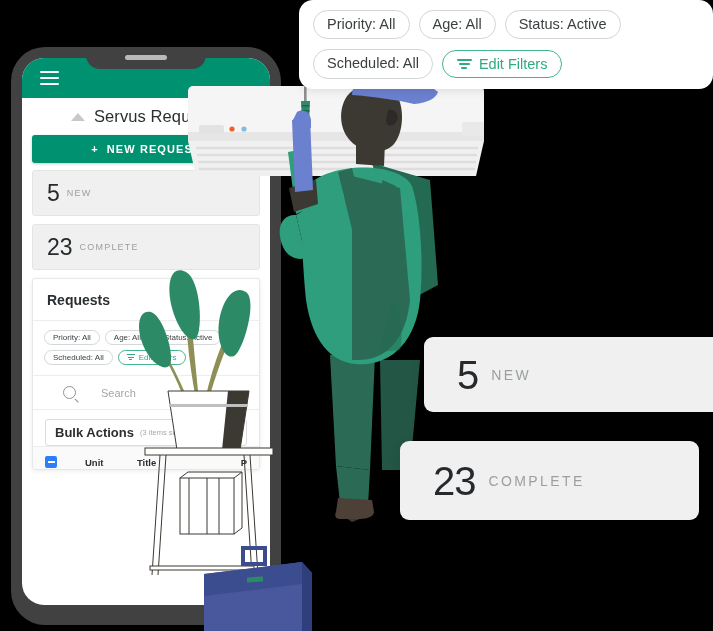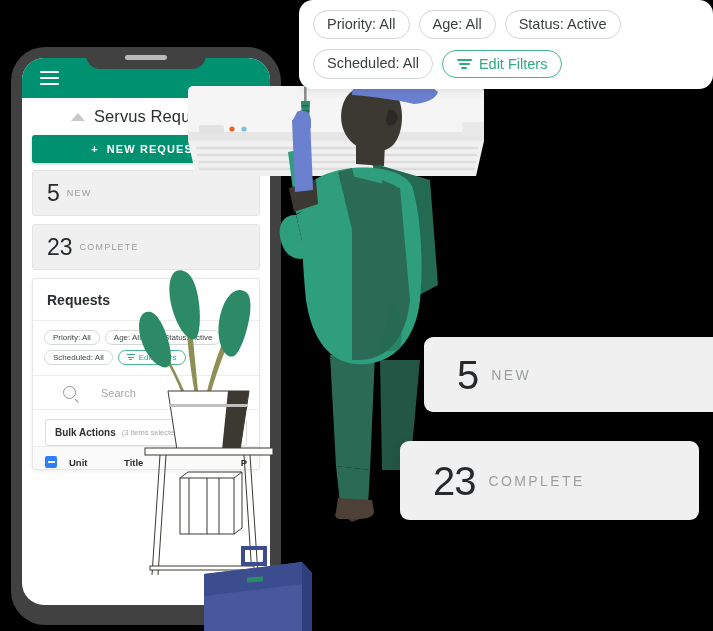--- a/index.html
+++ b/index.html
@@ -74,32 +74,32 @@
   .searchrow{display:flex;align-items:center;gap:9px;padding:10px 14px;
     border-bottom:1px solid #ededed;}
   .mag{width:11px;height:11px;border:1.4px solid #8d9294;border-radius:50%;position:relative;flex:0 0 auto;}
   .mag::after{content:"";position:absolute;right:-4px;bottom:-3px;width:5px;height:1.4px;
     background:#8d9294;transform:rotate(45deg);}
   .searchrow span{font-size:11px;color:#a3a7a9;margin-left:16px;}
 
   .bulkrow{padding:9px 12px 0;}
   .bulk{border:1px solid #dcdcdc;border-radius:3px;height:25px;display:flex;
     align-items:center;padding:0 9px;gap:6px;}
-  .bulk b{font-size:10px;color:#2b2f31;}
+  .bulk b{font-size:13px;color:#2b2f31;}
   .bulk em{font-style:normal;font-size:7.5px;color:#a5a9ab;}
   .caret{margin-left:auto;width:0;height:0;border-left:4px solid transparent;
     border-right:4px solid transparent;border-top:5px solid #2b2f31;}
 
   .thead{display:flex;align-items:center;gap:0;padding:9px 12px;background:#fafafa;
     border-top:1px solid #ededed;border-bottom:1px solid #ededed;}
   .cb{width:12px;height:12px;border-radius:2px;flex:0 0 auto;}
   .cb.ind{background:#2d7ff9;position:relative;}
   .cb.ind::after{content:"";position:absolute;left:2.5px;top:5px;width:7px;height:1.8px;background:#fff;}
   .th{font-size:9.5px;font-weight:bold;color:#2b2f31;}
-  .c-unit{margin-left:12px;width:55px;}
+  .c-unit{margin-left:28px;width:55px;}
   .c-title{width:110px;}
   .c-p{margin-left:auto;}
 
   
   .illus{position:absolute;inset:0;pointer-events:none;}
 
   
   .fstat{position:absolute;background:#f0f0f0;border-radius:9px;display:flex;
     align-items:center;gap:13px;padding-left:33px;box-shadow:0 3px 12px rgba(0,0,0,.10);}
   .fstat b{font-size:40px;font-weight:400;color:#262a2c;line-height:1;letter-spacing:-1px;}

